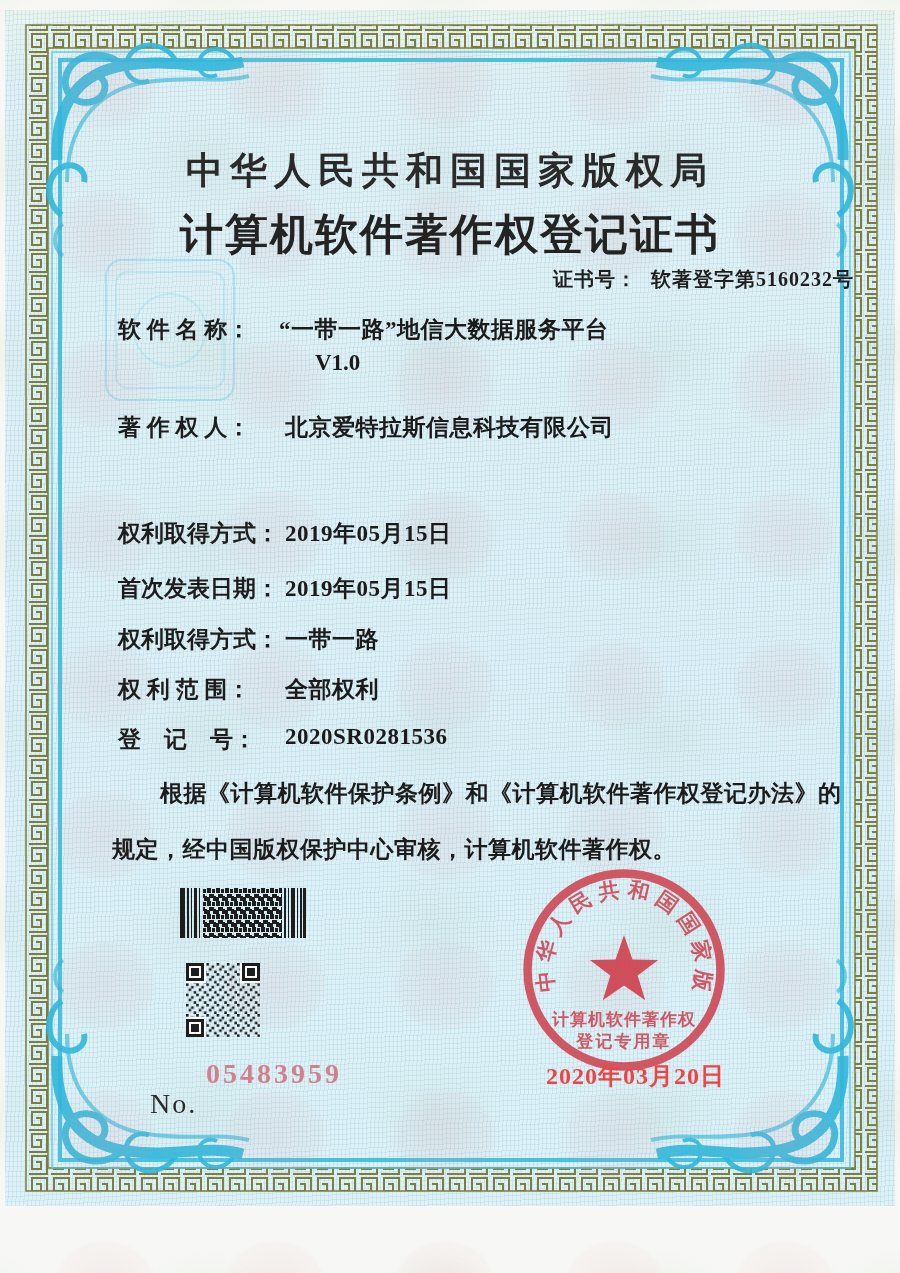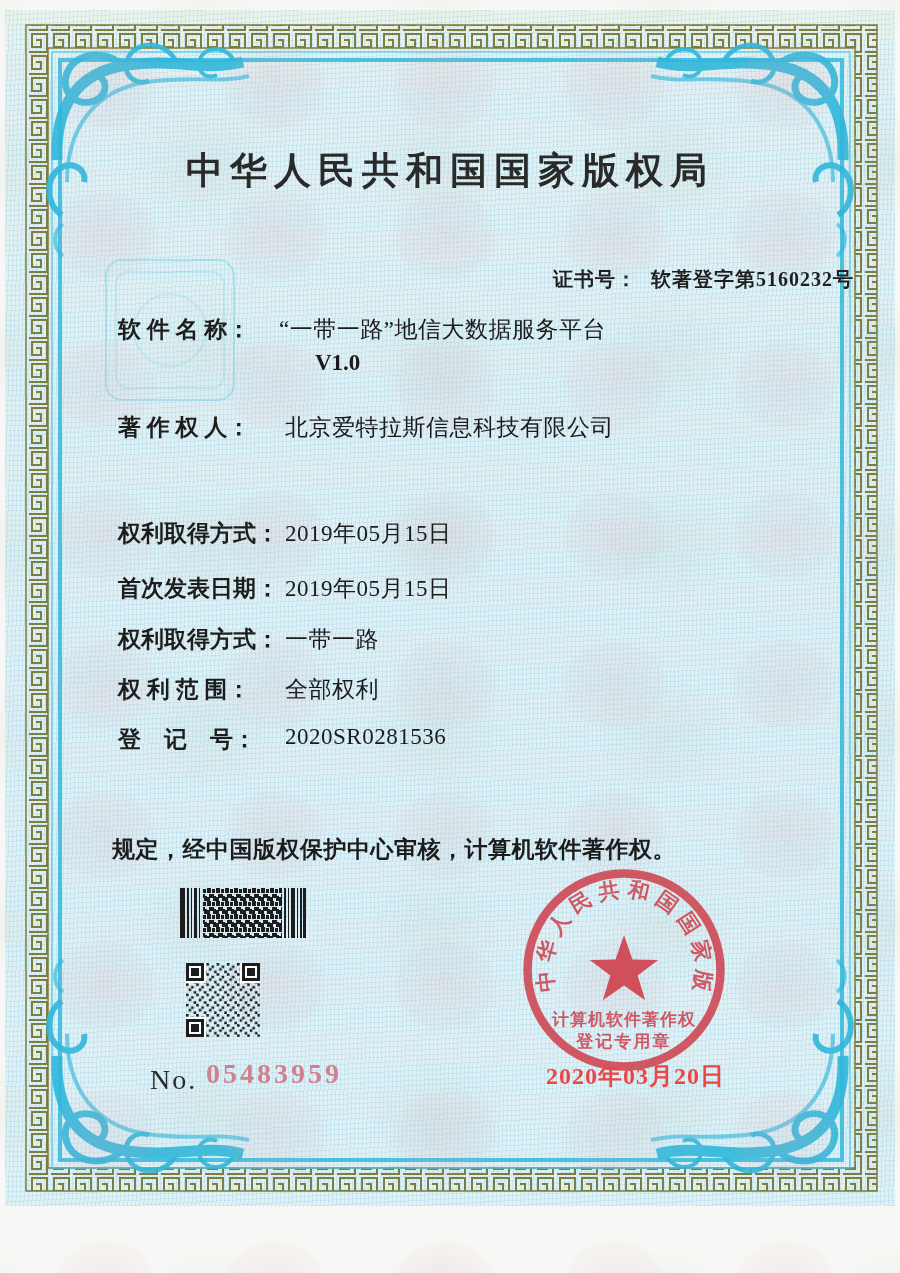--- a/index.html
+++ b/index.html
@@ -36,25 +36,25 @@
     font-size:37px;font-weight:bold;letter-spacing:7px;color:#2a2a2a;
   }
   .cert-title{
     left:0;right:0;top:206px;text-align:center;
     font-size:43px;font-weight:bold;letter-spacing:2px;color:#232323;
   }
   .certno{left:553px;top:266px;font-size:20px;font-weight:bold;color:#1f1f1f;letter-spacing:1px;}
   .certno .gap{display:inline-block;width:14px;}
   .row{position:absolute;left:0;width:100%;height:30px;}
   .lbl{position:absolute;left:118px;font-size:23px;font-weight:bold;color:#1d1d1d;}
-  .val{position:absolute;left:285px;font-size:23px;font-weight:400;color:#1b1b1b;letter-spacing:0.5px;}
+  .val{position:absolute;left:285px;font-size:23px;font-weight:700;color:#1b1b1b;letter-spacing:0.5px;}
   .val-quote{left:279px;}
   .v2{position:absolute;left:279px;font-size:23px;font-weight:600;color:#1b1b1b;padding-left:36px;}
   .stmt{position:absolute;font-size:23px;font-weight:600;color:#1c1c1c;letter-spacing:0.5px;}
-  .no-label{left:150px;top:1064px;font-size:28px;color:#2b2b2b;letter-spacing:2px;}
+  .no-label{left:150px;top:1088px;font-size:28px;color:#2b2b2b;letter-spacing:2px;}
   .no-value{left:206px;top:1058px;font-size:28px;color:#d2808e;letter-spacing:3px;font-weight:600;}
   .issue-date{left:546px;top:1060px;font-size:24px;font-weight:600;color:#ef4444;letter-spacing:1px;}
   
   .barcode{position:absolute;left:180px;top:888px;}
   .qrcode{position:absolute;left:186px;top:963px;}
   .seal{position:absolute;left:518px;top:864px;}
 </style>
 </head>
 <body>
 
@@ -106,20 +106,21 @@
         <rect x="101" y="250" width="128" height="140" rx="16" fill="none" stroke="rgba(90,200,230,0.40)" stroke-width="2"></rect>
         <rect x="111" y="262" width="108" height="116" rx="12" fill="none" stroke="rgba(90,200,230,0.25)" stroke-width="2"></rect>
         <circle cx="165" cy="320" r="36" fill="none" stroke="rgba(90,200,230,0.22)" stroke-width="2"></circle>
       </g>
     </svg>
   </div>
 
   <div class="wm-layer"></div>
 
   <div class="t authority">中华人民共和国国家版权局</div>
+  <div class="t cert-title">计算机软件著作权登记证书</div>
   <div class="t certno"><span>证书号：</span><span class="gap"></span><span>软著登字第5160232号</span></div>
 
   <div class="row" style="top:314px">
     <span class="lbl">软 件 名 称：</span>
     <span class="val val-quote">“一带一路”地信大数据服务平台</span>
   </div>
   <div class="t v2" style="top:350px">V1.0</div>
 
   <div class="row" style="top:412px">
     <span class="lbl">著 作 权 人：</span>
@@ -144,20 +145,21 @@
   <div class="row" style="top:674px">
     <span class="lbl">权 利 范 围：</span>
     <span class="val">全部权利</span>
   </div>
 
   <div class="row" style="top:724px">
     <span class="lbl">登　记　号：</span>
     <span class="val">2020SR0281536</span>
   </div>
 
+  <div class="stmt" style="left:160px;top:778px">根据《计算机软件保护条例》和《计算机软件著作权登记办法》的</div>
   <div class="stmt" style="left:112px;top:834px">规定，经中国版权保护中心审核，计算机软件著作权。</div>
 
   <svg class="barcode" width="126" height="50" viewBox="0 0 126 50" shape-rendering="crispEdges">
     <g fill="#1d1d1d">
       <rect x="0" y="0" width="5" height="50"></rect>
         <rect x="7" y="0" width="2" height="50"></rect>
       <rect x="11" y="0" width="1" height="50"></rect>
         <rect x="14" y="0" width="3" height="50"></rect>
       <rect x="19" y="0" width="1" height="50"></rect>
       <rect x="104" y="0" width="2" height="50"></rect>

